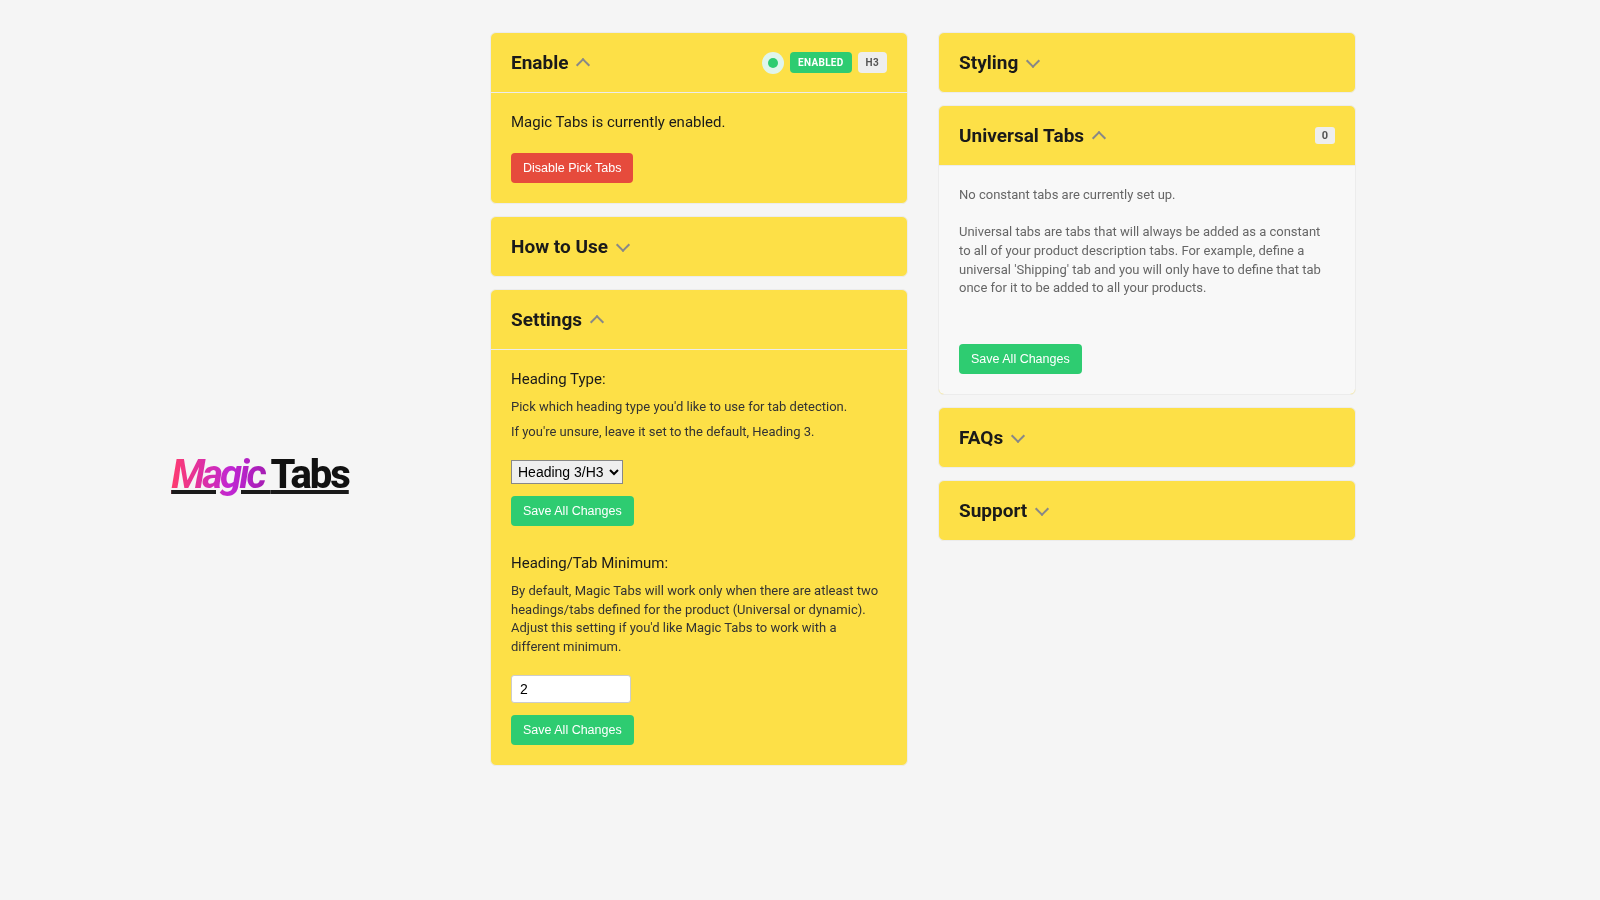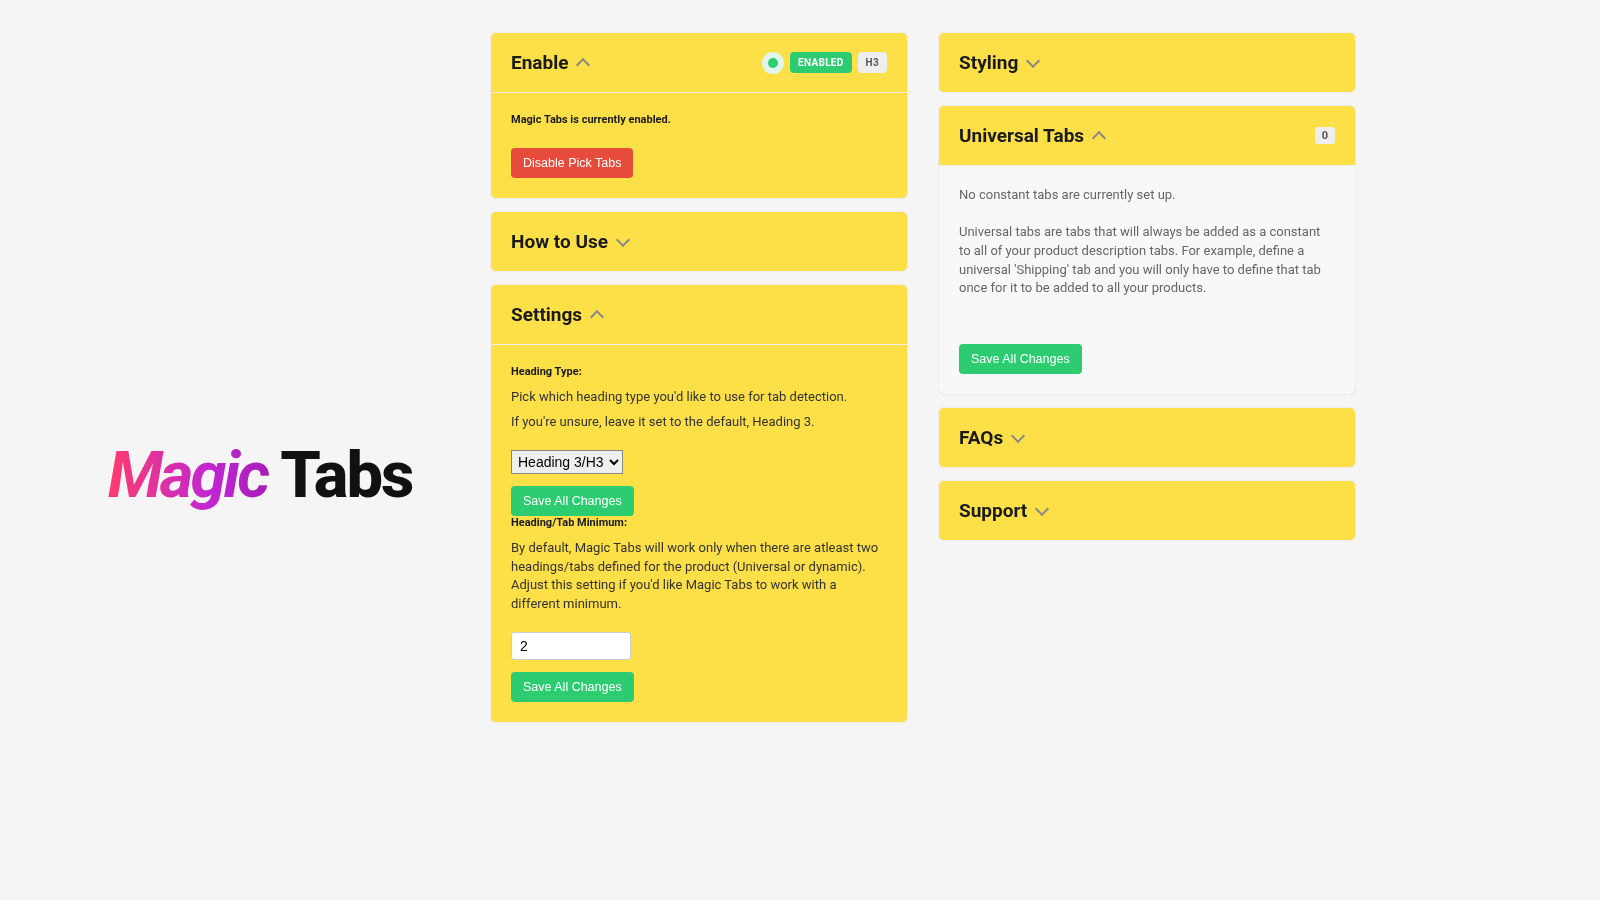--- a/index.html
+++ b/index.html
@@ -16,25 +16,26 @@
     min-height: 900px;
   }
   .left {
     flex: 0 0 400px;
     display: flex;
     align-items: center;
     justify-content: center;
     padding-top:50px;
   }
   .logo {
-    font-size: 65px;
+    font-size: 40px;
     font-weight: 700;
     letter-spacing: -2px;
     line-height: 1;
     white-space: nowrap;
+    text-decoration: underline;
   }
   .logo .magic {
     font-style: italic;
     background: linear-gradient(90deg, #ff3c6e 0%, #c026d3 60%, #a21caf 100%);
     -webkit-background-clip: text;
     background-clip: text;
     color: transparent;
     font-weight: 700;
     letter-spacing: -3px;
   }
@@ -88,37 +89,37 @@
   }
   .pill.green { background:#2ecc71; color:#fff; }
   .pill.grey  { background:#eee; color:#555; text-transform:none; font-weight:700; }
   .count-badge {
     font-size:11px; font-weight:700;
     background:#eee; color:#555;
     padding:2px 7px; border-radius:3px;
   }
   .card-body { border-top:1px solid #ececec; padding:20px; }
   .card-body.grey { background:#f8f8f8; }
-  .sub-title { font-size:11px; font-weight:700; margin-bottom:10px; }
+  .sub-title { font-size:15px; font-weight:400; margin-bottom:10px; }
   .desc { font-size:13px; color:#333; line-height:1.45; margin-bottom:6px; }
   .desc.muted { color:#666; }
   .btn {
     display:inline-block;
     font-size:12.5px;
     font-weight:500;
     padding:8px 12px;
     border-radius:4px;
     border:none;
     cursor:pointer;
     color:#fff;
   }
   .btn.red    { background:#e64b3c; }
   .btn.green  { background:#2ecc71; }
   .btn.purple { background:#6f6fd8; }
-  .section-block { }
+  .section-block { margin-bottom:28px; }
   .section-block:last-child { margin-bottom:0; }
   select.native {
     font-size:14px;
     padding:2px 2px;
     border:1px solid #888;
     background:#efefef;
   }
   input.num {
     font-size:14px;
     padding:5px 8px;

